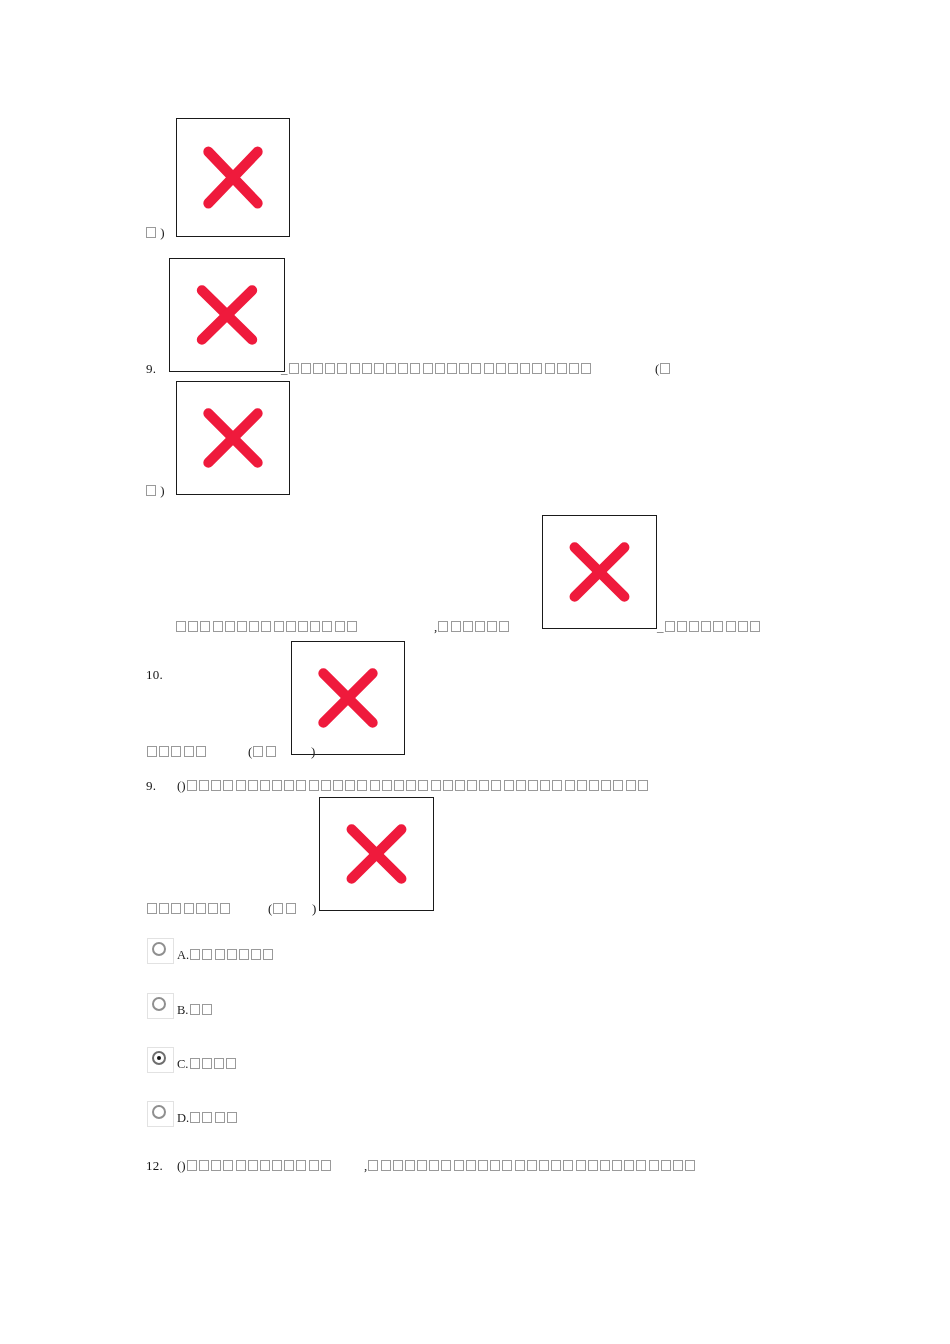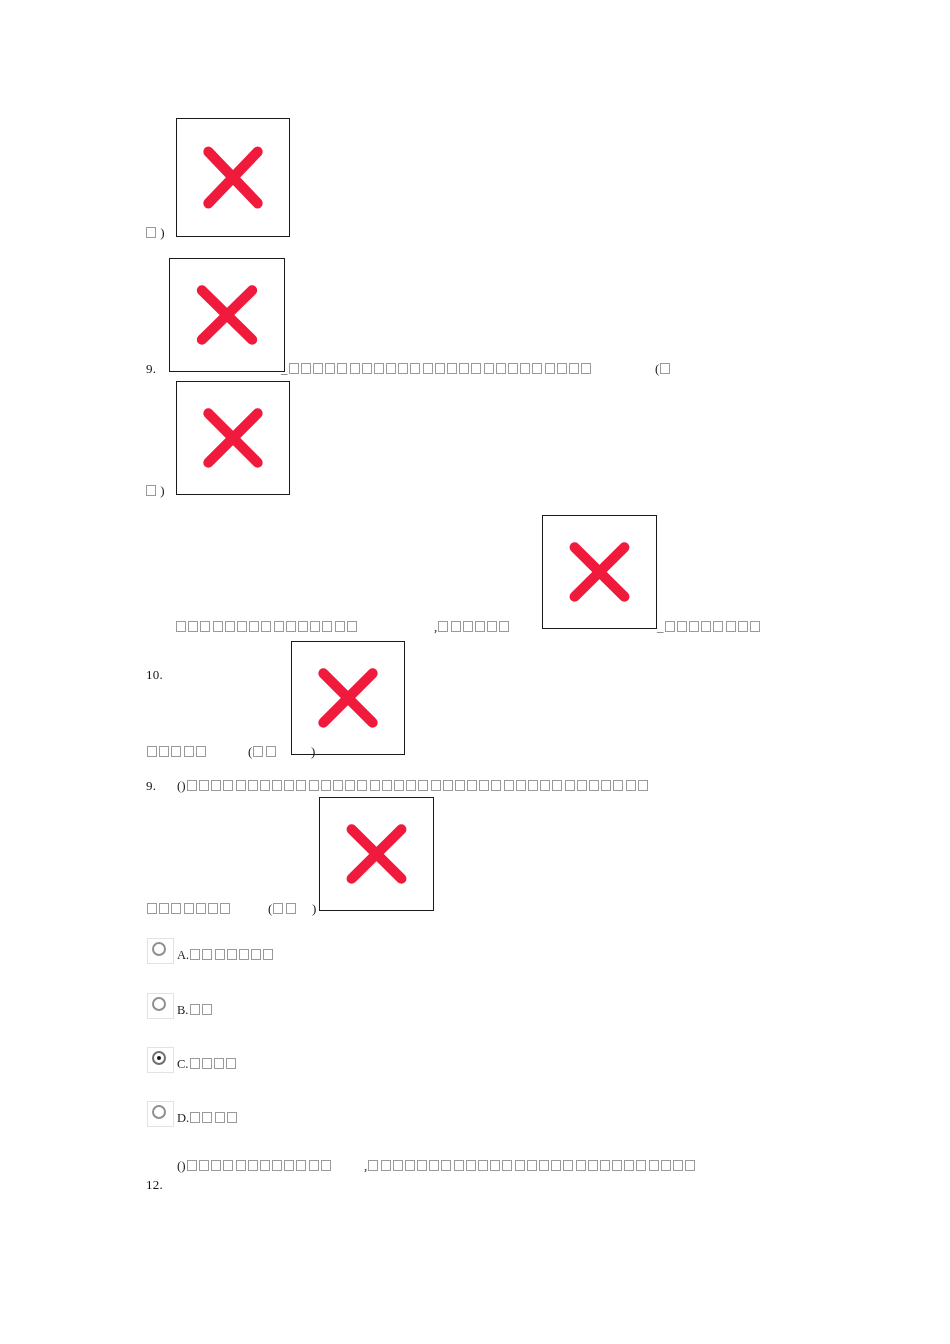--- a/index.html
+++ b/index.html
@@ -247,21 +247,21 @@
         <div class="opt-label"><span>C.</span><span class="tofu"></span><span class="tofu"></span><span class="tofu"></span><span class="tofu"></span></div>
       </div>
       <div class="radio-row" style="left: 147px; top: 1101px;">
         <div class="radio-box">
           <div class="radio-dot"></div>
         </div>
         <div class="opt-label"><span>D.</span><span class="tofu"></span><span class="tofu"></span><span class="tofu"></span><span class="tofu"></span></div>
       </div>
     </div>
 
-  <div class="txt" style="left:146px; top:1159px;margin-top:19px;">
+  <div class="txt" style="left:146px; top:1159px;">
     <span class="num">12.</span>
   </div>
   <div class="txt" style="left:177px; top:1159px;">
     <span class="paren">(</span><span class="paren">)</span><span id="q12-t1"><span class="tofu"></span><span class="tofu"></span><span class="tofu"></span><span class="tofu"></span><span class="tofu"></span><span class="tofu"></span><span class="tofu"></span><span class="tofu"></span><span class="tofu"></span><span class="tofu"></span><span class="tofu"></span><span class="tofu"></span></span>
   </div>
   <div class="txt" style="left:364px; top:1159px;">
     <span class="paren">,</span><span id="q12-t2"><span class="tofu"></span><span class="tofu"></span><span class="tofu"></span><span class="tofu"></span><span class="tofu"></span><span class="tofu"></span><span class="tofu"></span><span class="tofu"></span><span class="tofu"></span><span class="tofu"></span><span class="tofu"></span><span class="tofu"></span><span class="tofu"></span><span class="tofu"></span><span class="tofu"></span><span class="tofu"></span><span class="tofu"></span><span class="tofu"></span><span class="tofu"></span><span class="tofu"></span><span class="tofu"></span><span class="tofu"></span><span class="tofu"></span><span class="tofu"></span><span class="tofu"></span><span class="tofu"></span><span class="tofu"></span></span>
   </div>
 
 </div>

